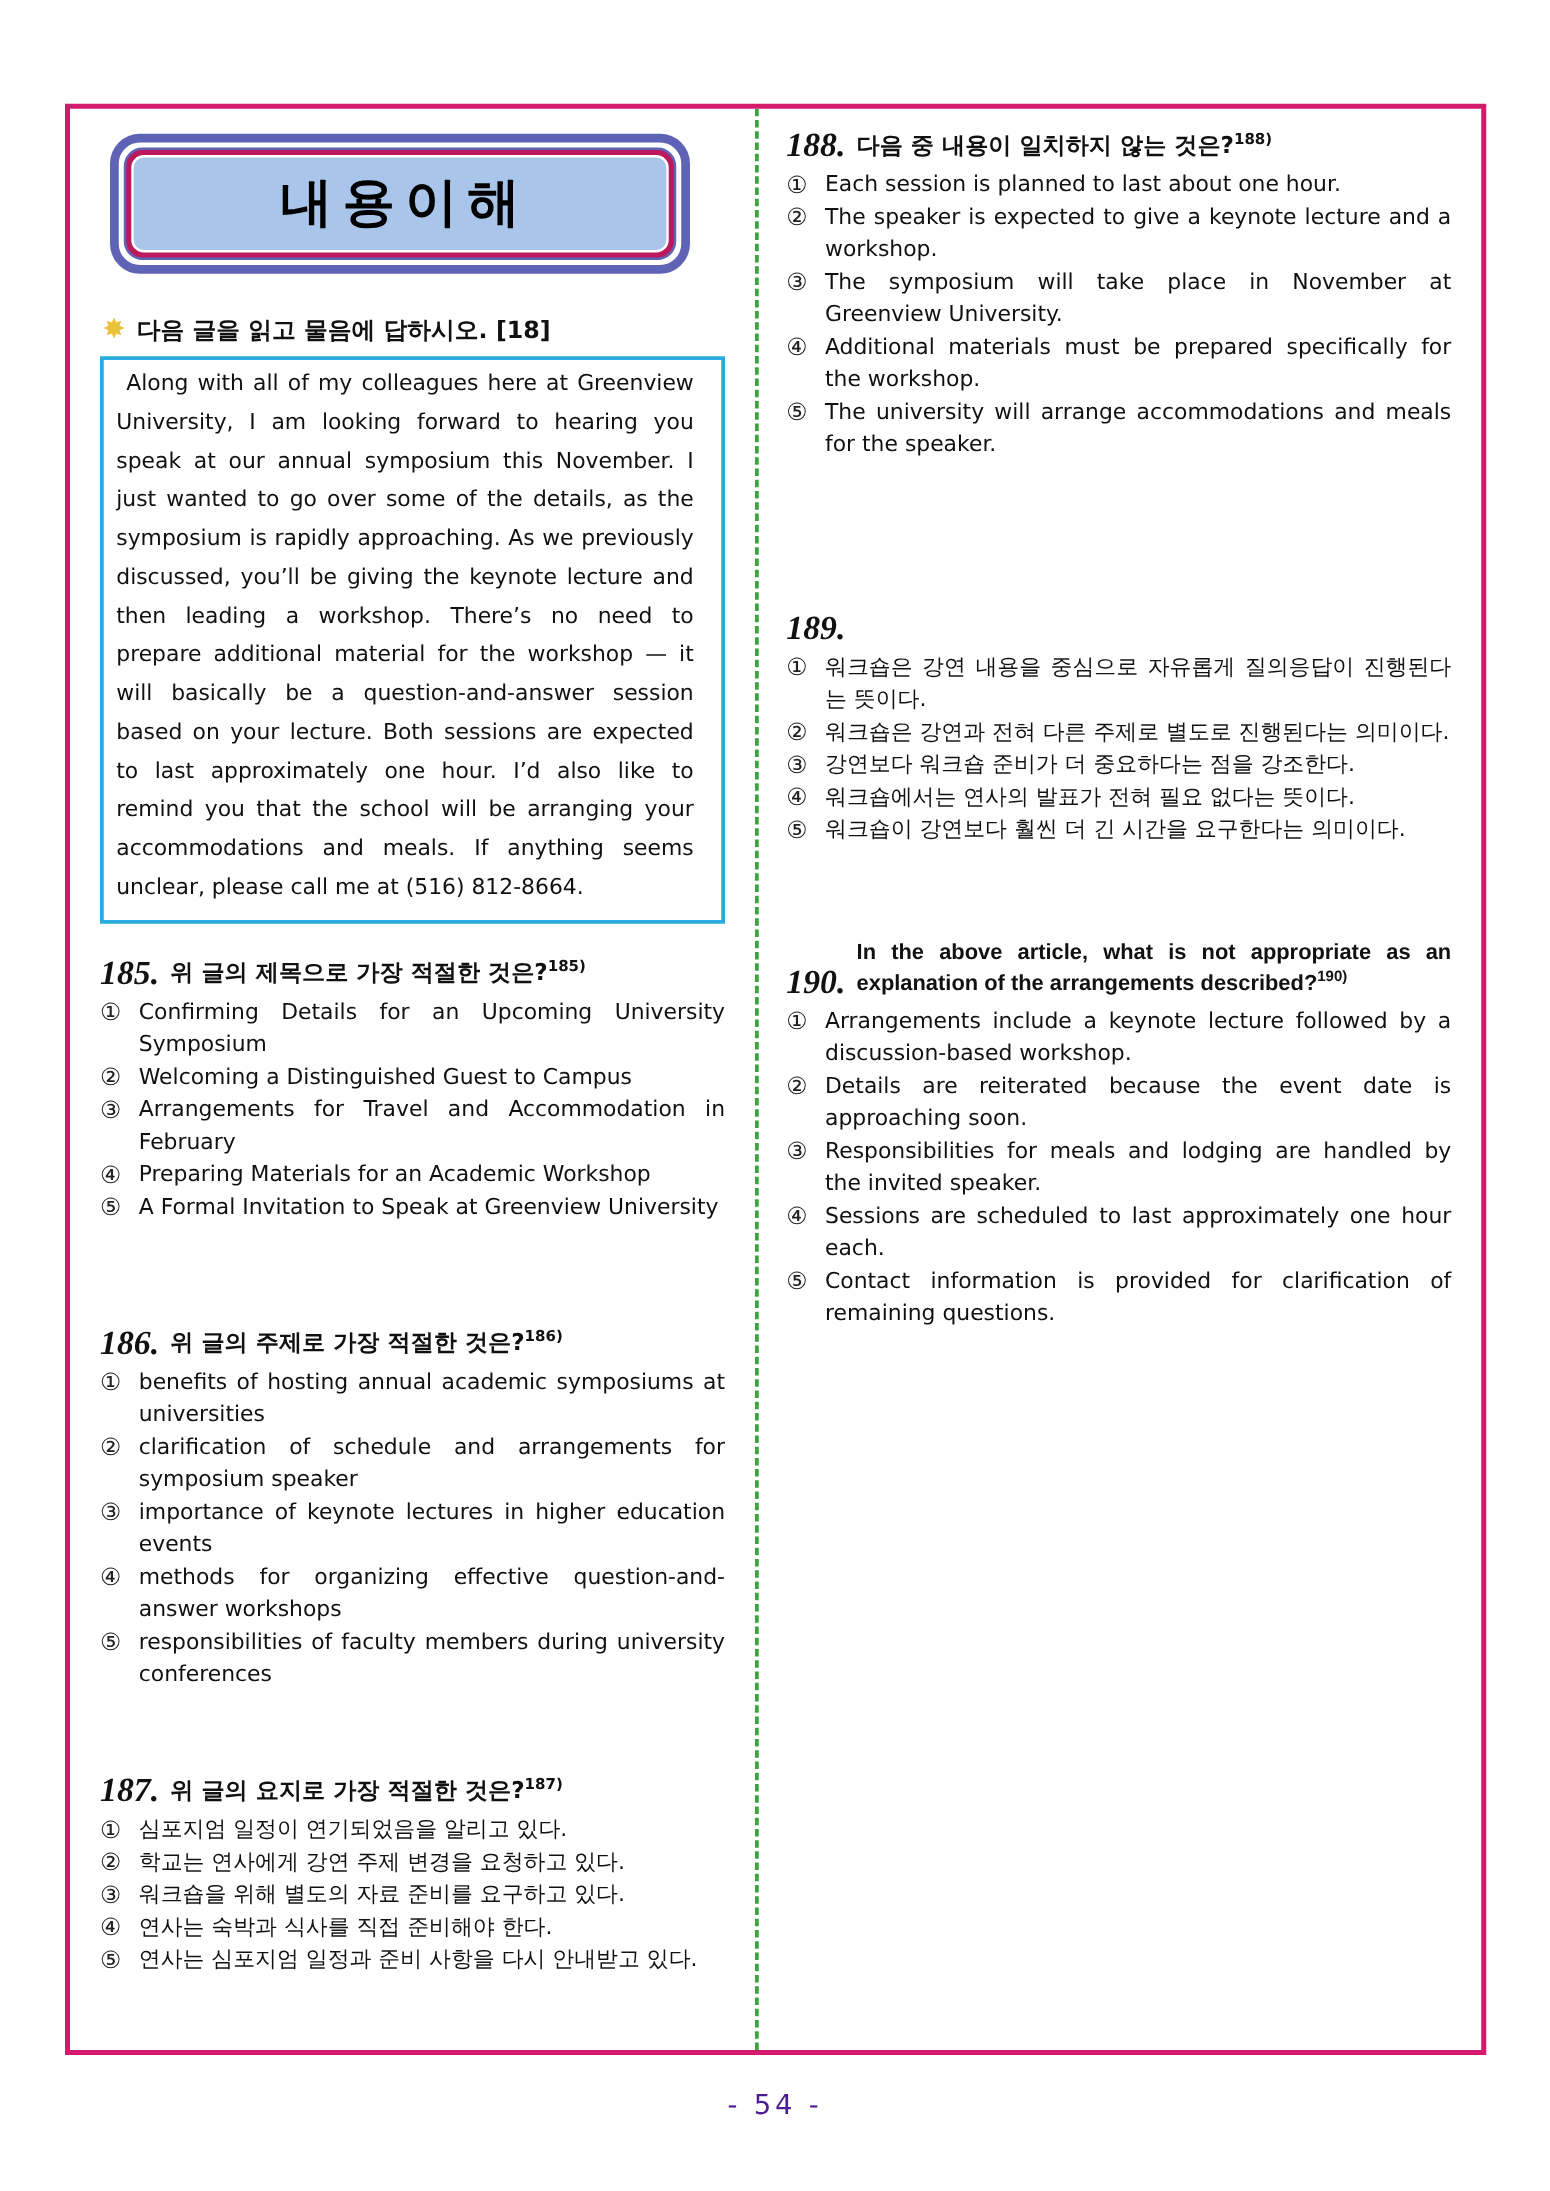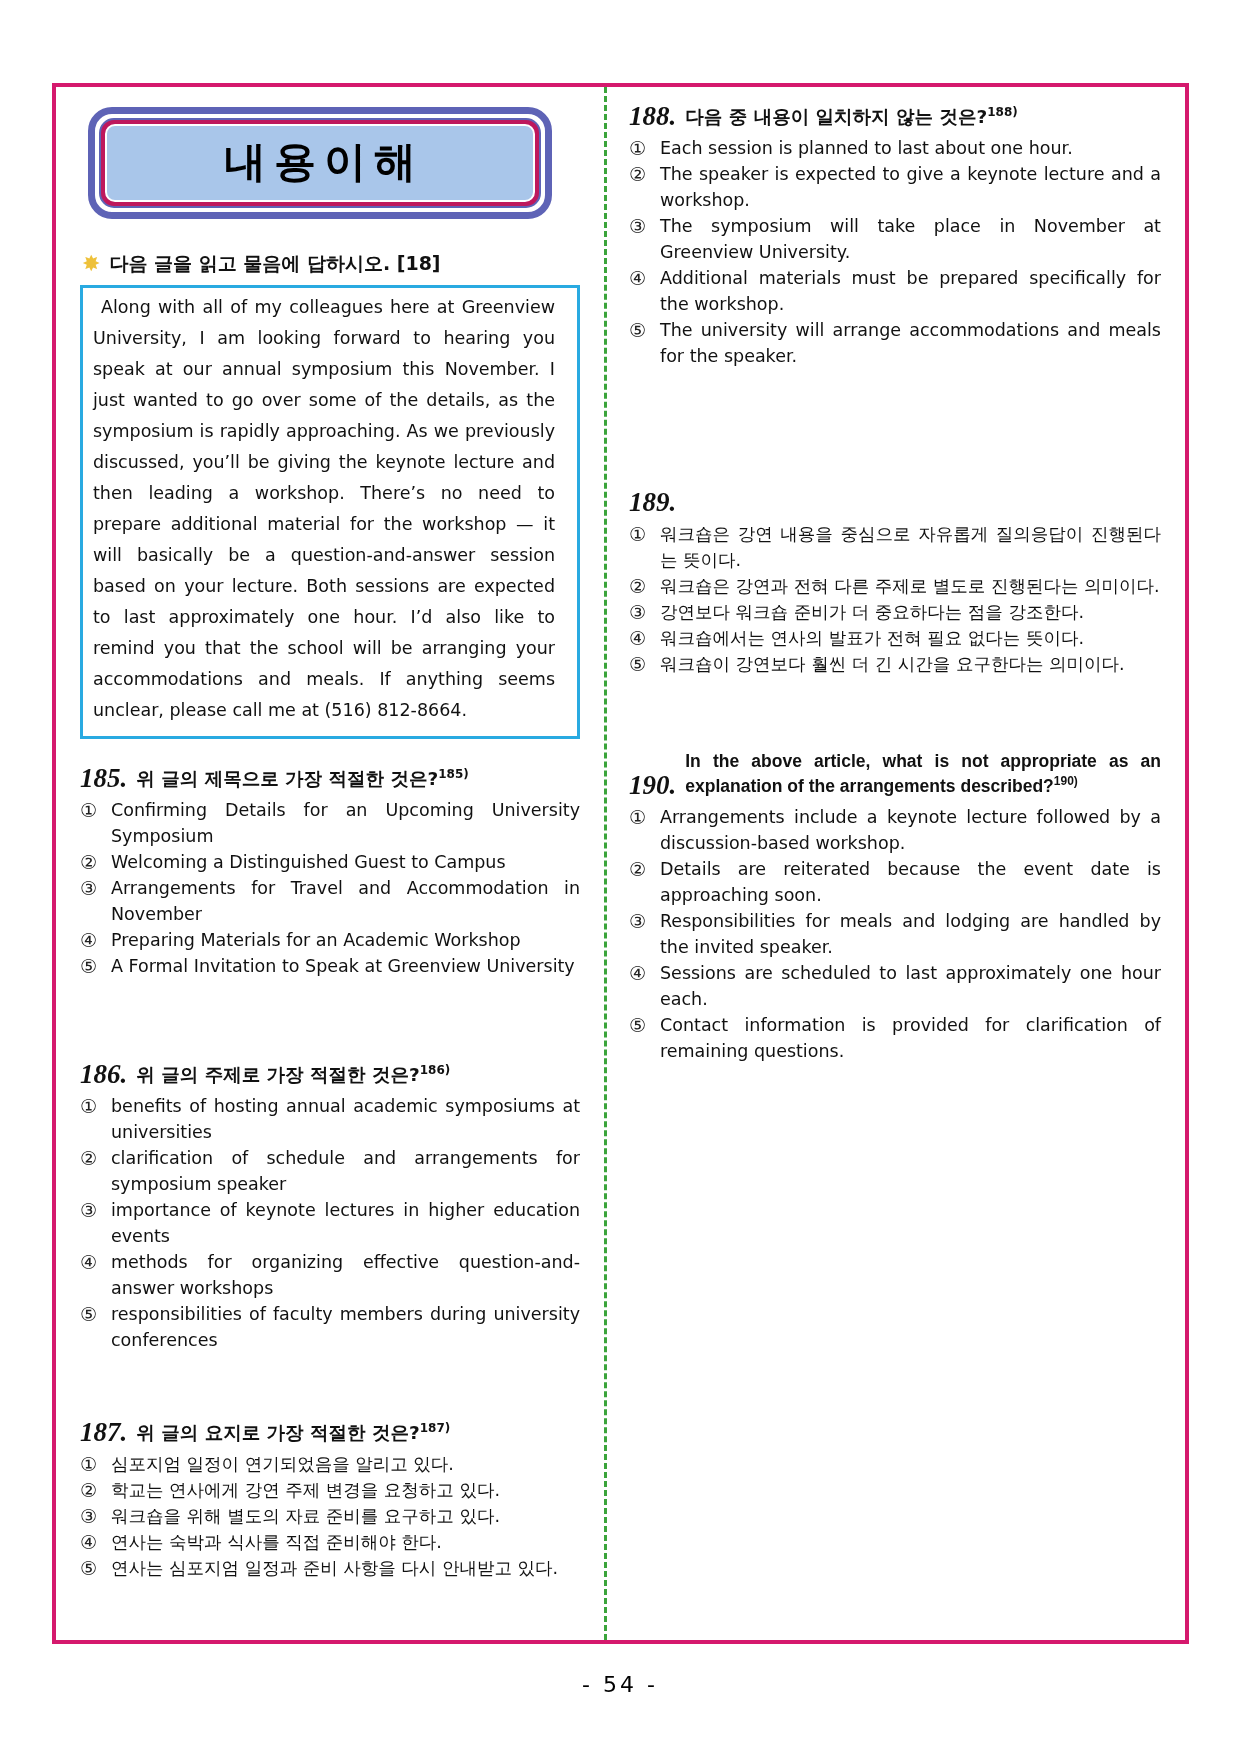--- a/index.html
+++ b/index.html
@@ -56,21 +56,21 @@
   sup.ref { font-size:12px; font-weight:bold; line-height:0; }
 
   .option { display:flex; align-items:flex-start; font-size:17.5px; line-height:26px; }
   .marker { width:31px; flex-shrink:0; font-size:19px; color:#222; }
   .opt-text { flex:1; }
   .opt-text.en { text-align:justify; }
   .opt-text.ko { text-align:justify; word-break:break-all; }
 
   .page-number {
     position:absolute; left:0; right:0; top:1672px; text-align:center;
-    font-size:22px; letter-spacing:3px; color:#000000;
+    font-size:22px; letter-spacing:3px; color:#4c1d95;
   }
 </style>
 </head>
 <body>
 
 <div class="page-frame">
   <div class="columns">
 
     <div class="col-left">
 
@@ -98,21 +98,21 @@
           <div class="option">
               <span class="marker">①</span>
               <span class="opt-text en">Confirming Details for an Upcoming University Symposium</span>
             </div>
           <div class="option">
               <span class="marker">②</span>
               <span class="opt-text en">Welcoming a Distinguished Guest to Campus</span>
             </div>
           <div class="option">
               <span class="marker">③</span>
-              <span class="opt-text en">Arrangements for Travel and Accommodation in November</span>
+              <span class="opt-text en">Arrangements for Travel and Accommodation in February</span>
             </div>
           <div class="option">
               <span class="marker">④</span>
               <span class="opt-text en">Preparing Materials for an Academic Workshop</span>
             </div>
           <div class="option">
               <span class="marker">⑤</span>
               <span class="opt-text en">A Formal Invitation to Speak at Greenview University</span>
             </div>
         </div>

